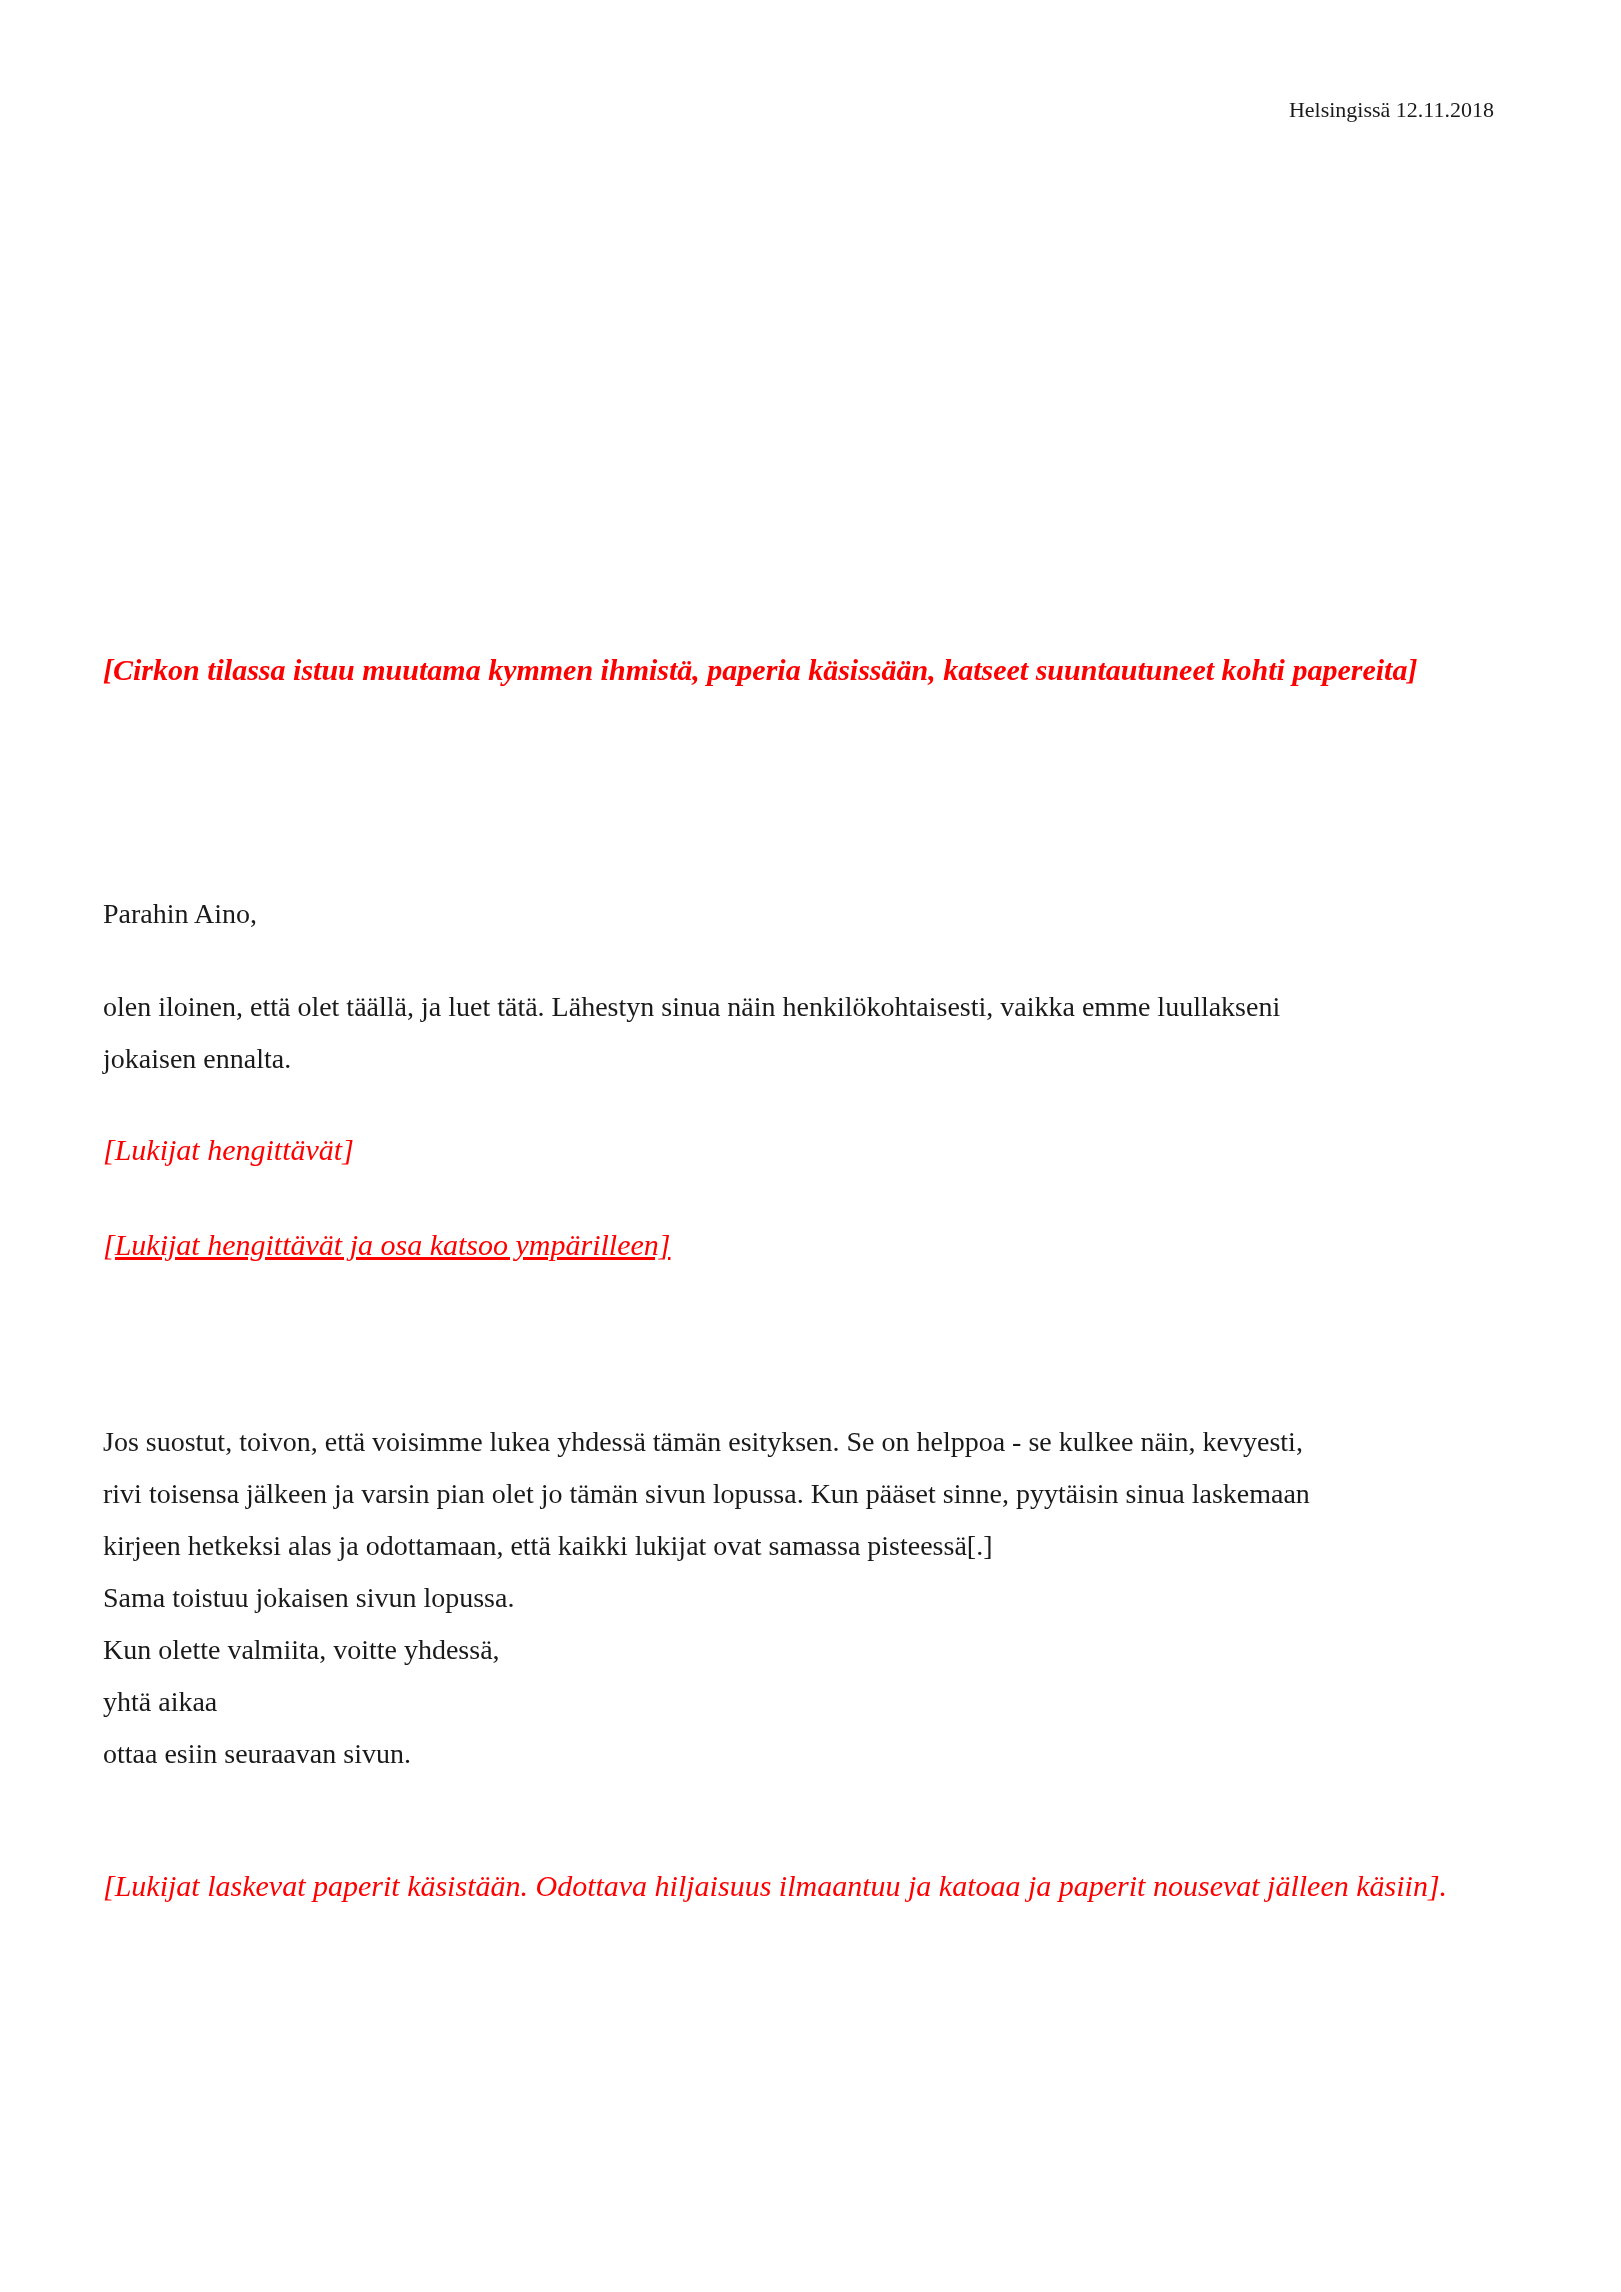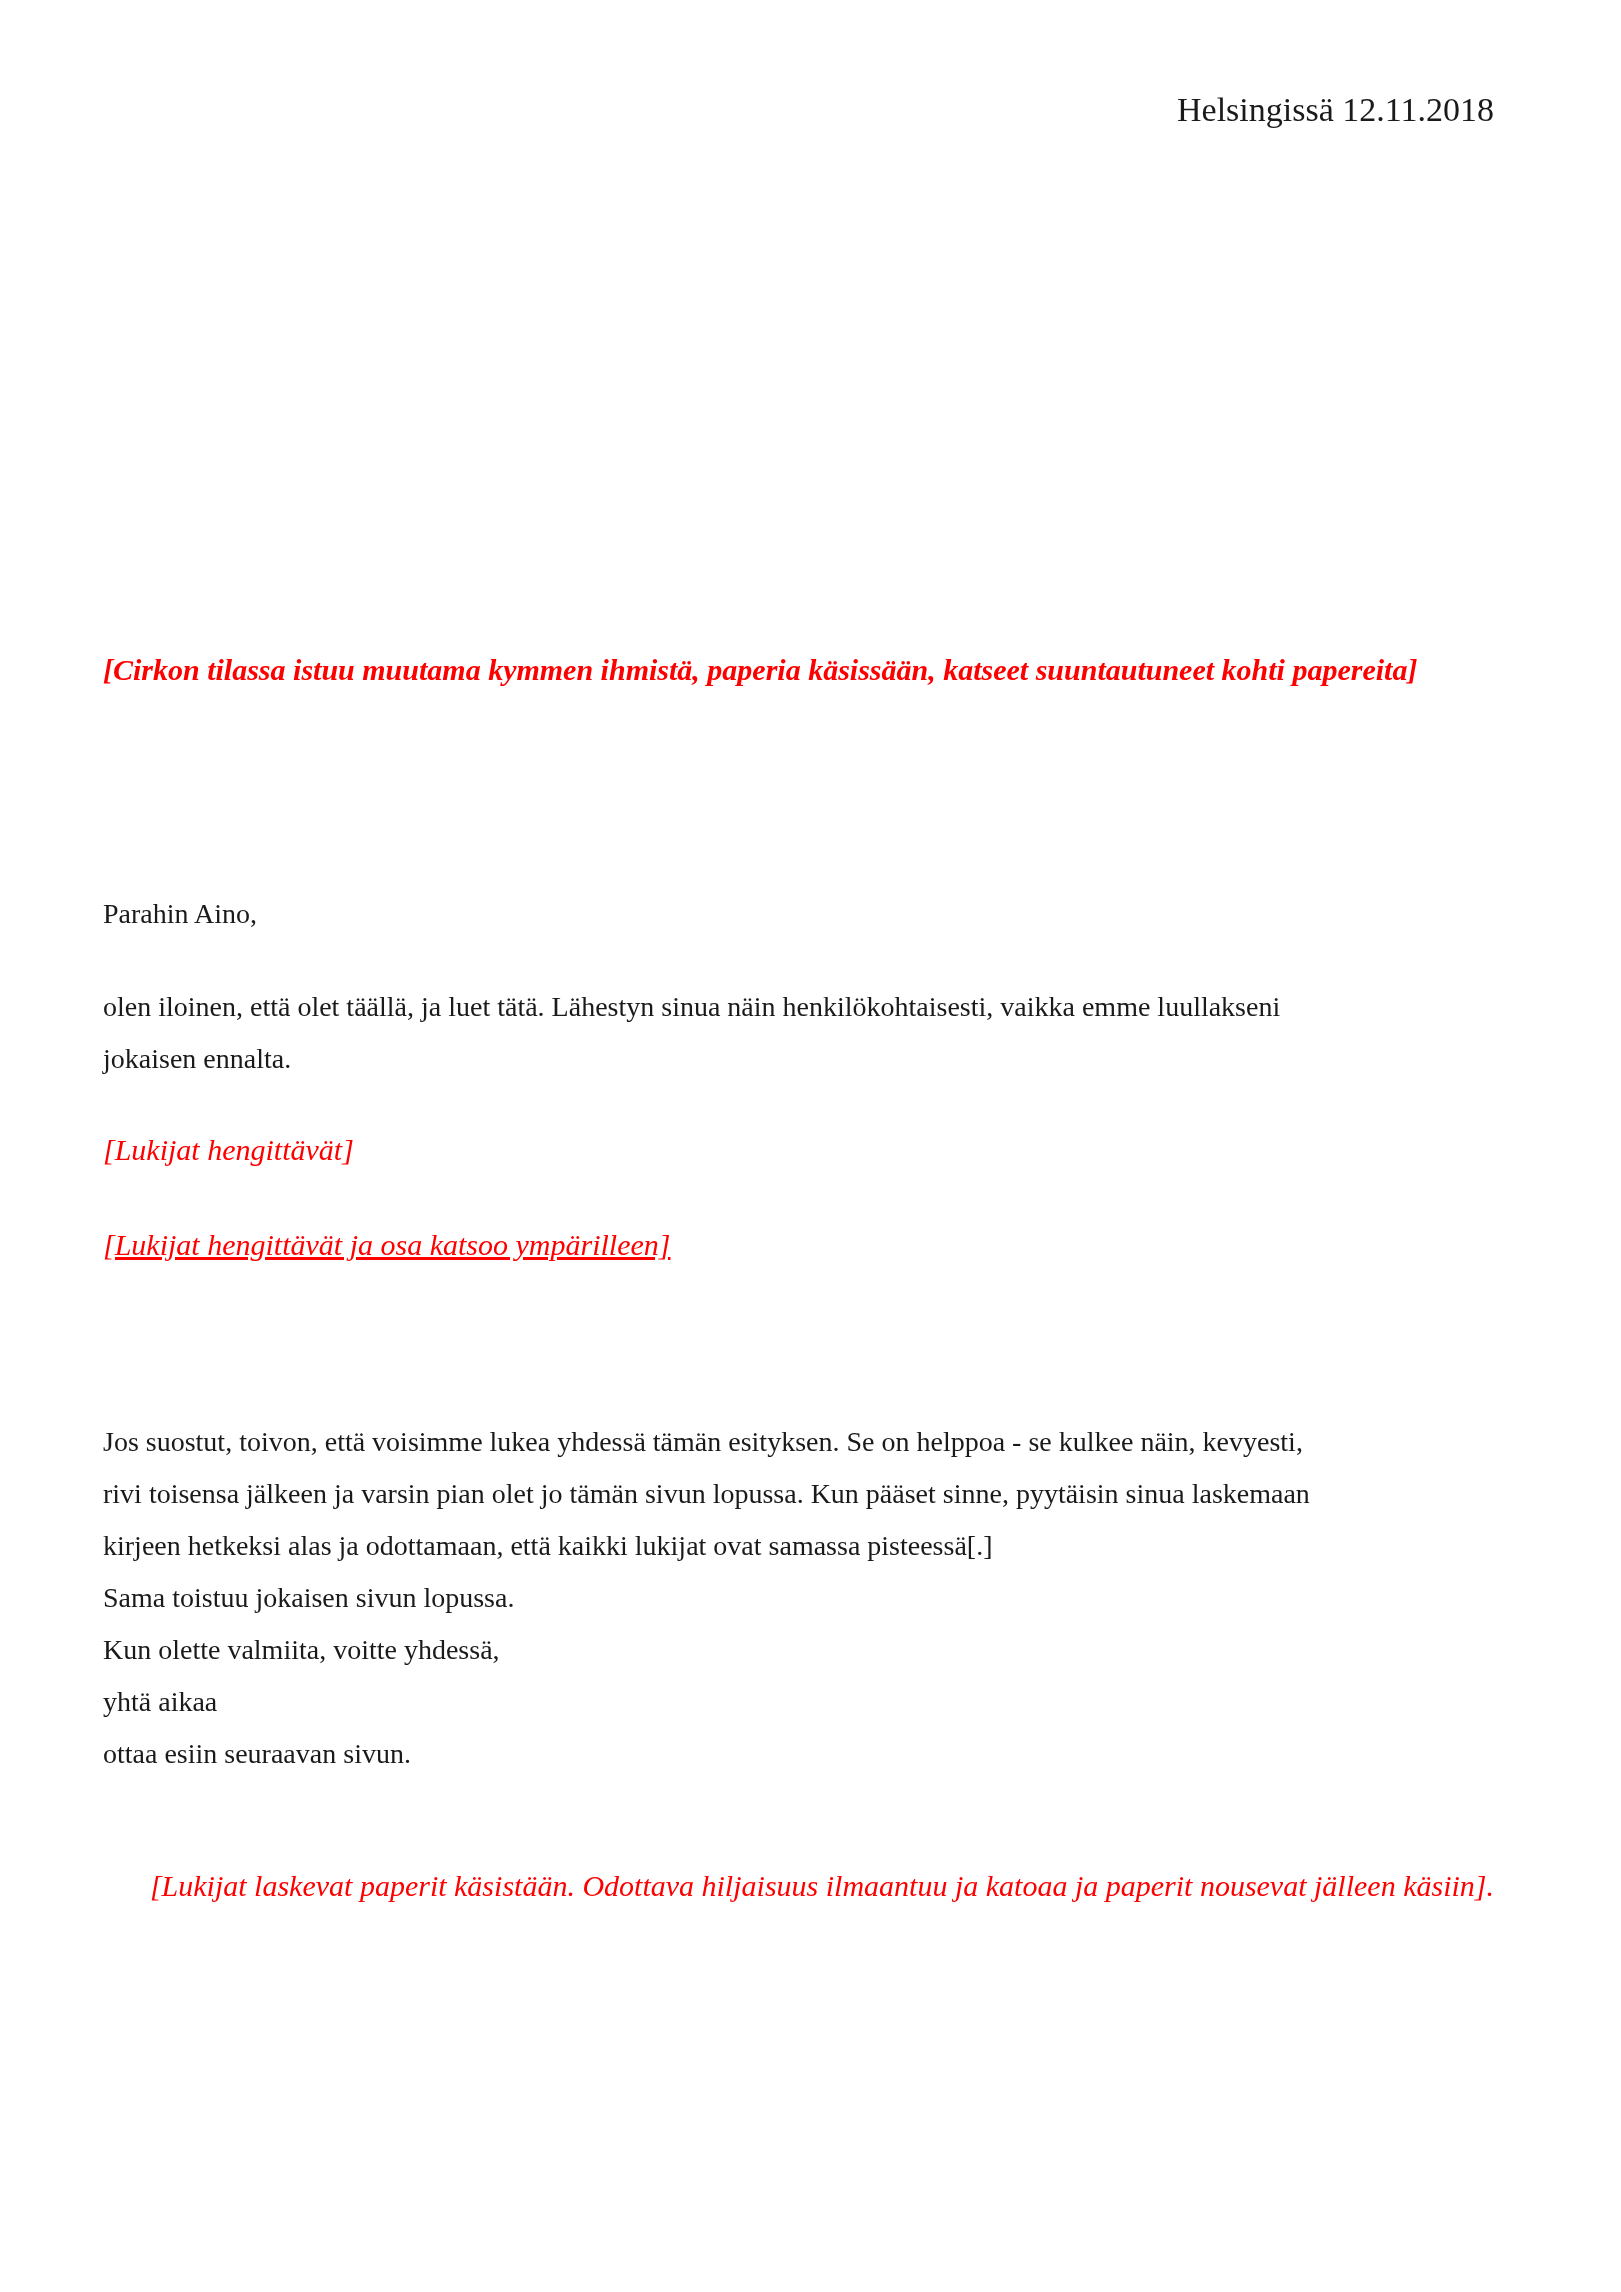--- a/index.html
+++ b/index.html
@@ -18,21 +18,21 @@
     box-sizing: border-box;
     width: 1621px;
     height: 2293px;
     padding: 0 127px 0 103px;
     overflow: hidden;
     background: #ffffff;
   }
   .dateline {
     padding-top: 84px;
     text-align: right;
-    font-size: 34px;
+    font-size: 22px;
     line-height: 52px;
     white-space: pre-line;
   }
   .para, .salutation {
     font-size: 28px;
     line-height: 52px;
     white-space: pre-line;
   }
   .stage {
     font-size: 30px;
@@ -41,21 +41,21 @@
     color: #fe0000;
     white-space: pre-line;
   }
   .stage1 { margin-top: 508px; font-weight: bold; }
   .salutation { margin-top: 192px; }
   .para1 { margin-top: 41px; }
   .stage2 { margin-top: 39px; }
   .para2 { margin-top: 145px; }
   .stage3 { margin-top: 43px; text-decoration: underline; }
   .para3 { margin-top: 145px; }
-  .stage4 { margin-top: 80px; text-align: right; }
+  .stage4 { margin-top: 80px; }
 </style>
 </head>
 <body>
 
 <div class="page">
 
   <div class="dateline">Helsingissä 12.11.2018</div>
 
   <div class="stage stage1">[Cirkon tilassa istuu muutama kymmen ihmistä, paperia käsissään, katseet suuntautuneet kohti papereita]</div>
 

